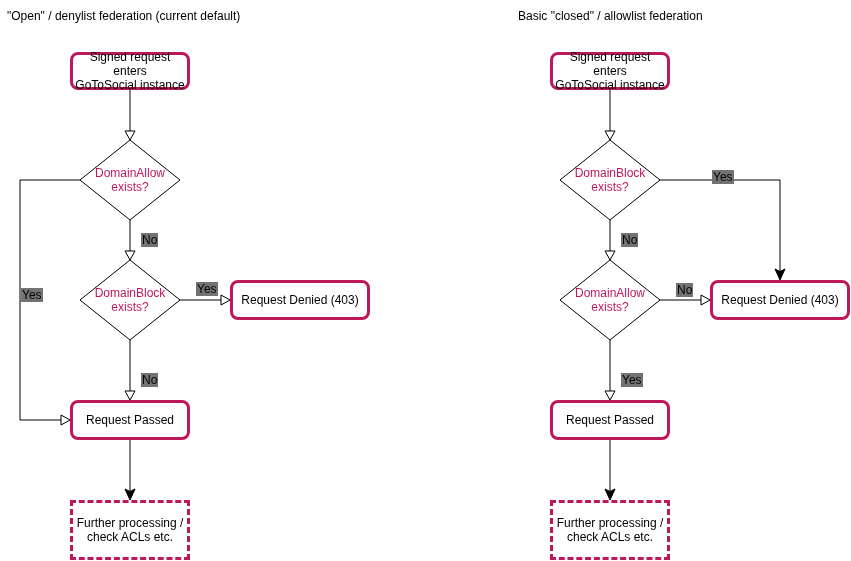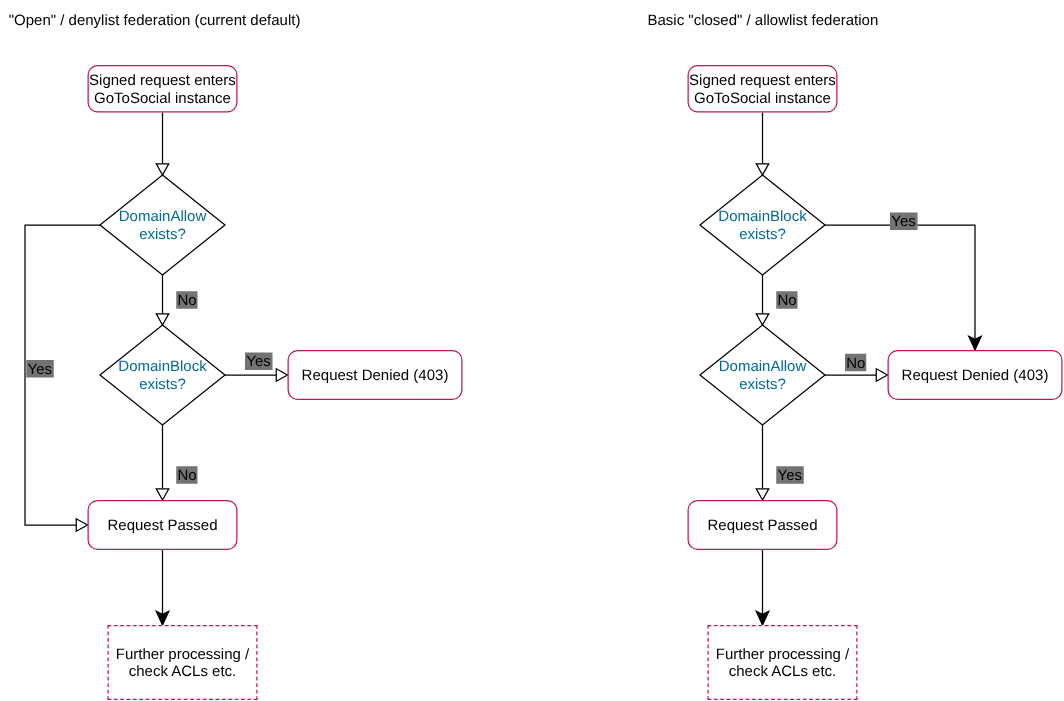--- a/index.html
+++ b/index.html
@@ -26,43 +26,42 @@
     position: absolute;
     font-size: 12px;
     line-height: 14px;
     color: #000000;
     white-space: nowrap;
   }
   .node {
     position: absolute;
     box-sizing: border-box;
     background: #ffffff;
-    border: 1px solid #be185d;
+    border: 3px solid #be185d;
     border-radius: 8px;
     display: flex;
     align-items: center;
     justify-content: center;
     text-align: center;
     font-size: 12px;
     line-height: 14px;
     color: #000000;
     white-space: pre-line;
   }
   .node.dashed {
     border-style: dashed;
     border-radius: 0;
-    margin-left: 16px;
   }
   .diamond-label {
     position: absolute;
     width: 100px;
     text-align: center;
     font-size: 12px;
     line-height: 14px;
-    color: #0369a1;
+    color: #be185d;
     white-space: pre-line;
   }
   .edge-label {
     position: absolute;
     font-size: 12px;
     line-height: 14px;
     color: #000000;
     background: #737373;
     padding: 0 1px;
     white-space: nowrap;

